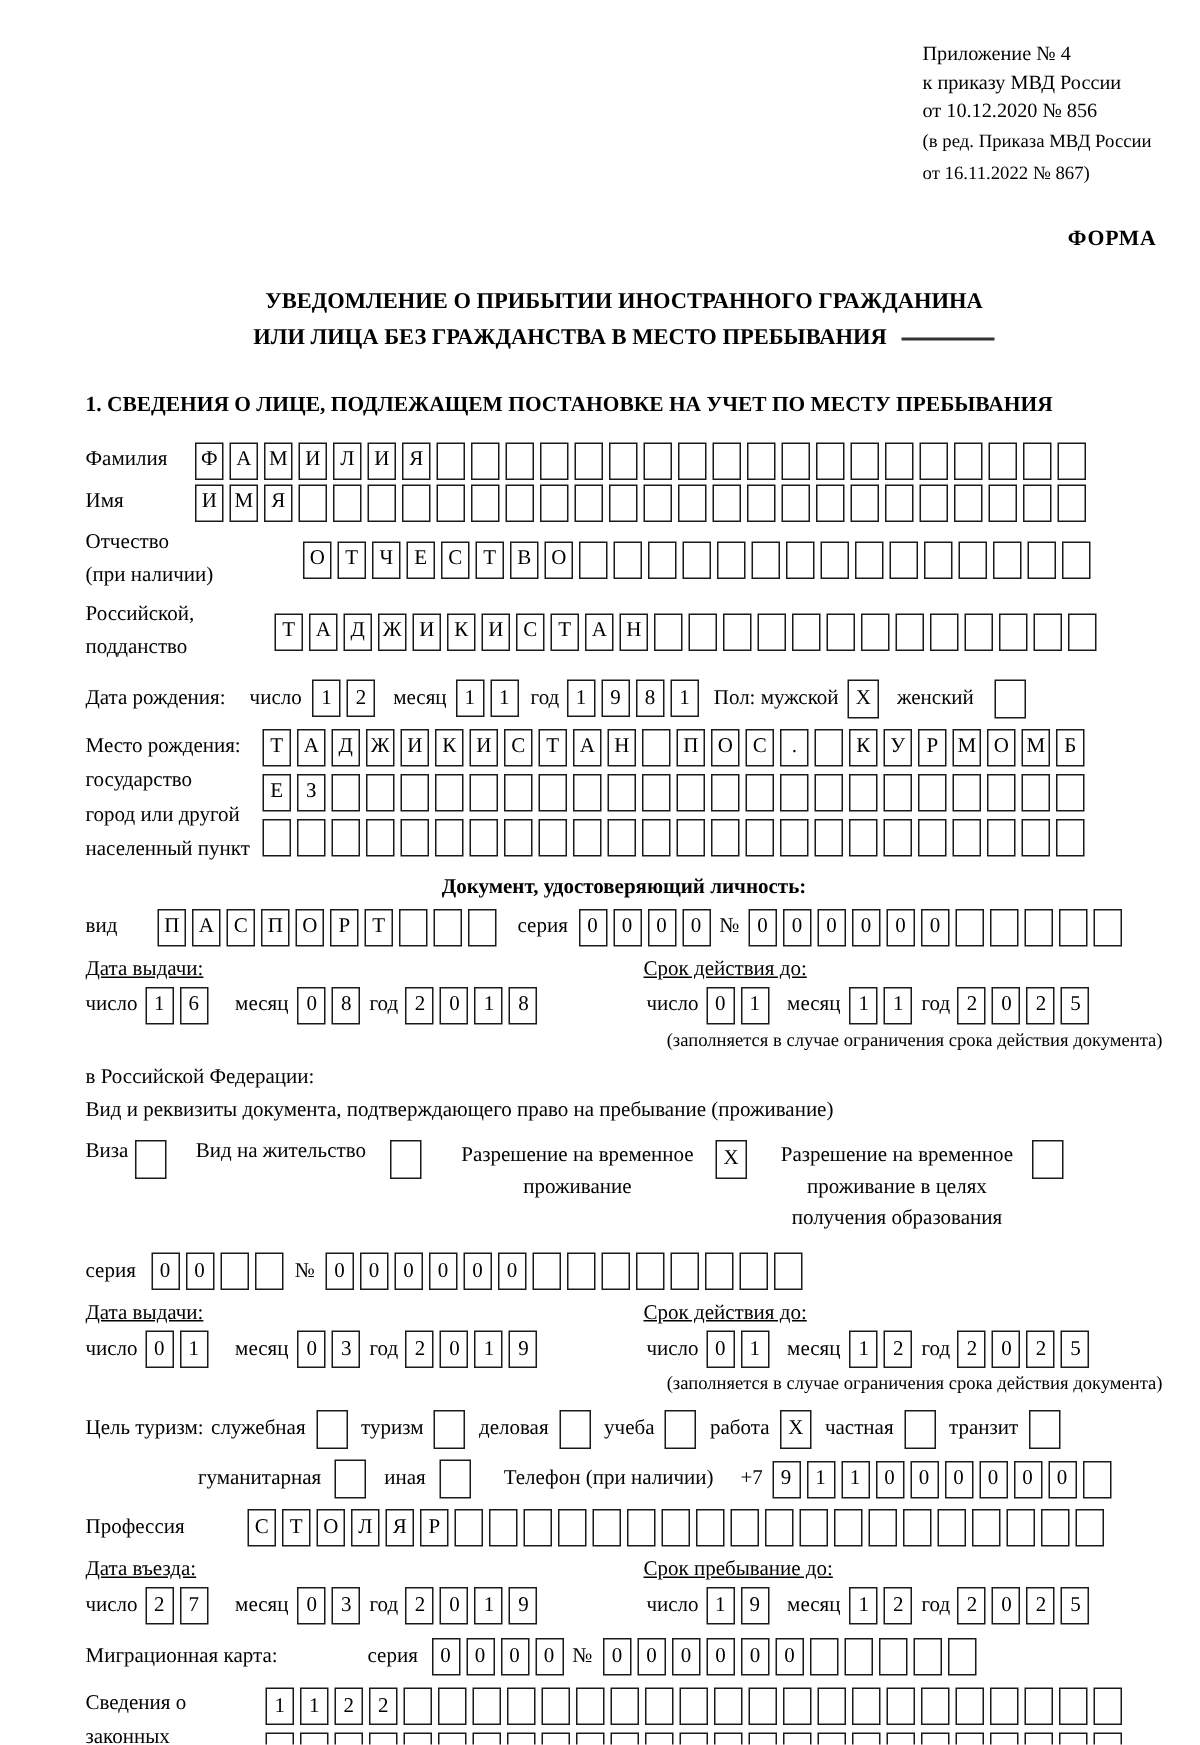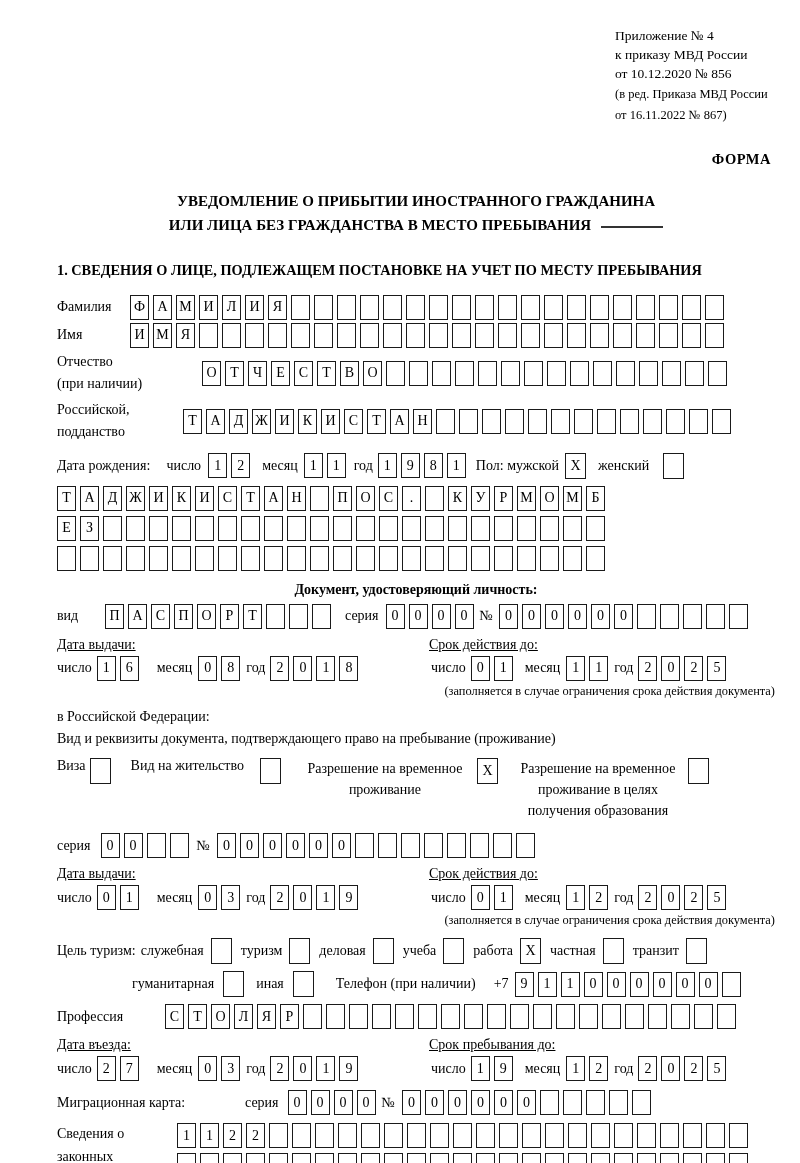--- a/index.html
+++ b/index.html
@@ -227,20 +227,26 @@
           <span class="cell">8</span>
           <span class="cell">1</span>
         </span>
       <span class="lbl" style="margin-left:6px">Пол: мужской</span>
       <span class="checkbox" style="margin-left:6px">X</span>
       <span class="lbl" style="margin-left:12px">женский</span>
       <span class="checkbox" style="margin-left:14px"></span>
     </div>
 
     <div class="multirow" style="margin-top:7px">
+      <div class="mr-labels" style="width:118px;line-height:23px">
+        <div>Место рождения:</div>
+        <div>государство</div>
+        <div>город или другой</div>
+        <div>населенный пункт</div>
+      </div>
       <div class="mr-rows">
         <span class="boxes">
             <span class="cell">Т</span>
             <span class="cell">А</span>
             <span class="cell">Д</span>
             <span class="cell">Ж</span>
             <span class="cell">И</span>
             <span class="cell">К</span>
             <span class="cell">И</span>
             <span class="cell">С</span>
@@ -581,21 +587,21 @@
           <span class="lbl" style="margin:0 5px 0 2px">год</span>
           <span class="boxes">
               <span class="cell">2</span>
               <span class="cell">0</span>
               <span class="cell">1</span>
               <span class="cell">9</span>
             </span>
         </div>
       </div>
       <div class="dcol2">
-        <div class="dhead">Срок пребывания до:</div>
+        <div class="dhead">Срок пребывание до:</div>
         <div class="drow">
           <span class="lbl" style="margin-right:5px">число</span>
           <span class="boxes">
               <span class="cell">1</span>
               <span class="cell">9</span>
             </span>
           <span class="lbl gap-s">месяц</span>
           <span class="boxes">
               <span class="cell">1</span>
               <span class="cell">2</span>

